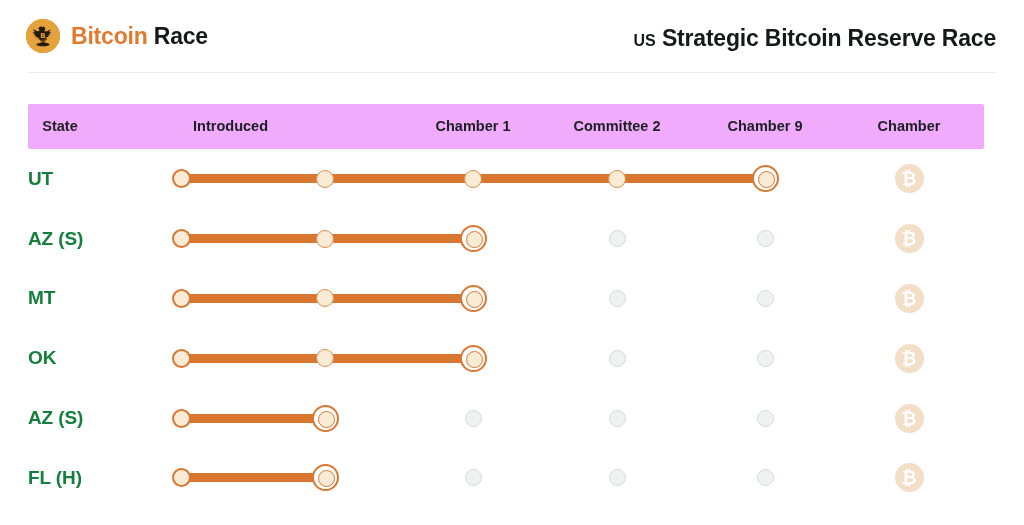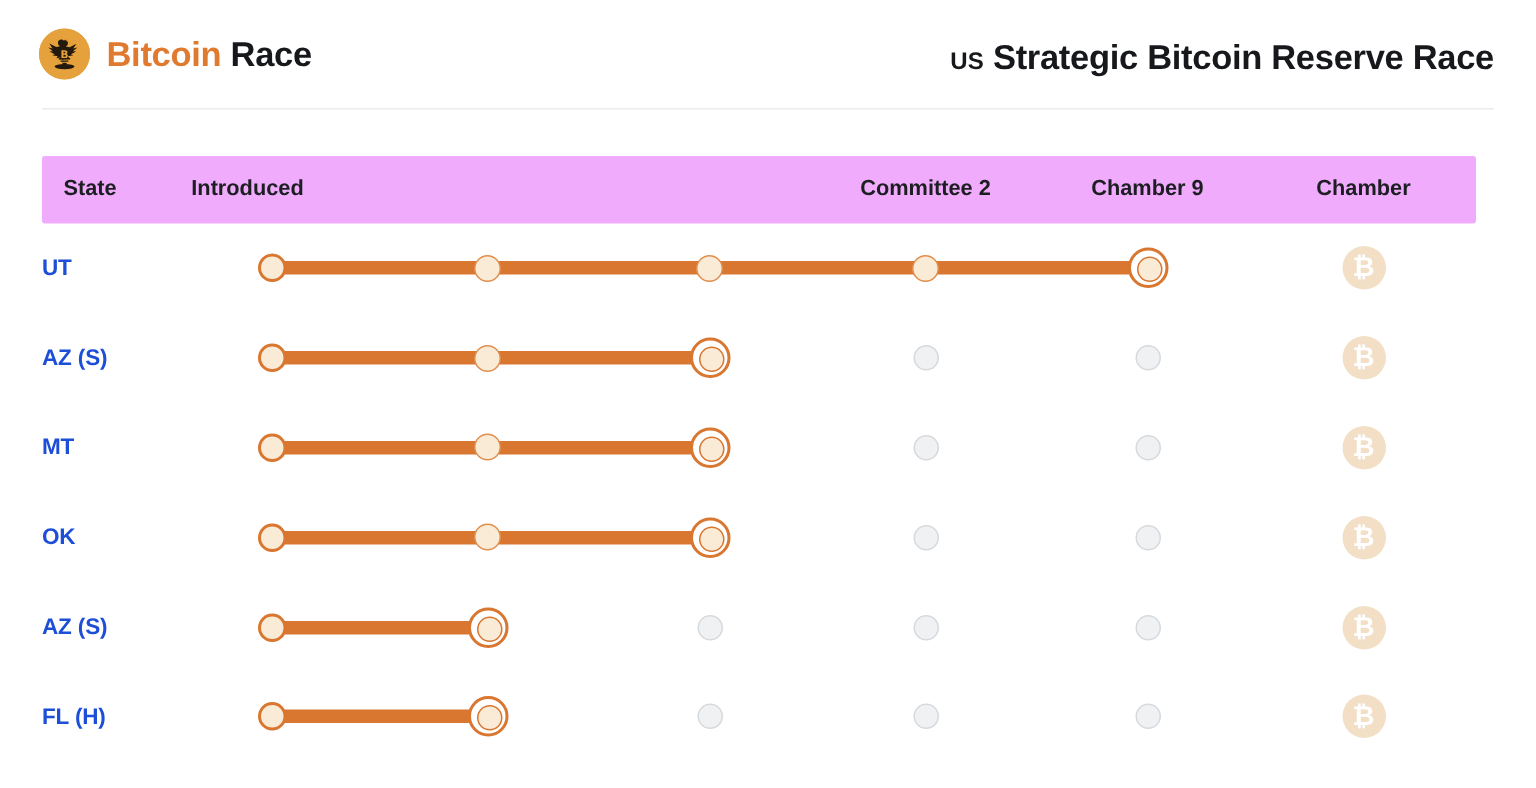--- a/index.html
+++ b/index.html
@@ -101,23 +101,23 @@
   }
   .row {
     position: relative;
     height: 59.8px;
   }
   .state-label {
     position: absolute;
     left: 0;
     top: 50%;
     transform: translateY(-50%);
-    font-size: 15px;
-    font-weight: bold;
-    color: #1d4ed8;
+    font-size: 19px;
+    font-weight: bold;
+    color: #15803d;
     white-space: nowrap;
     letter-spacing: -0.1px;
   }
 
   
   .seg {
     position: absolute;
     top: 50%;
     height: 9px;
     margin-top: -4.5px;
@@ -209,21 +209,22 @@
     </div>
 
     <div class="page-title"><span class="us">US</span><span> Strategic Bitcoin Reserve Race</span></div>
 
     <div class="topbar-rule"></div>
   </div>
 
   <div class="table">
     <div class="thead" id="thead">
         <div class="th" style="left: -48px; width: 160px;">State</div>
-        <div class="th" style="left: 57px; width: 160px;">Introduced</div>
+        <div class="th" style="left: 80px; width: 160px; text-align: right;">Introduced</div>
+        <div class="th" style="left: 365px; width: 160px;">Chamber 1</div>
         <div class="th" style="left: 509px; width: 160px;">Committee 2</div>
         <div class="th" style="left: 657px; width: 160px;">Chamber 9</div>
         <div class="th" style="left: 801px; width: 160px;">Chamber</div>
       </div>
     <div class="rows" id="rows">
         <div class="row">
           <div class="state-label">UT</div>
           <div class="seg" style="left: 153px; width: 584px;"></div>
           <div class="node start" style="left: 153px;"></div>
           <div class="node mid" style="left: 297px;"></div>

